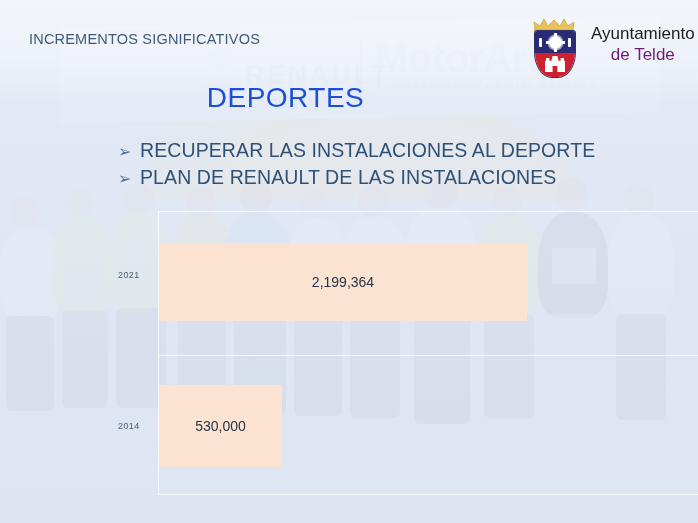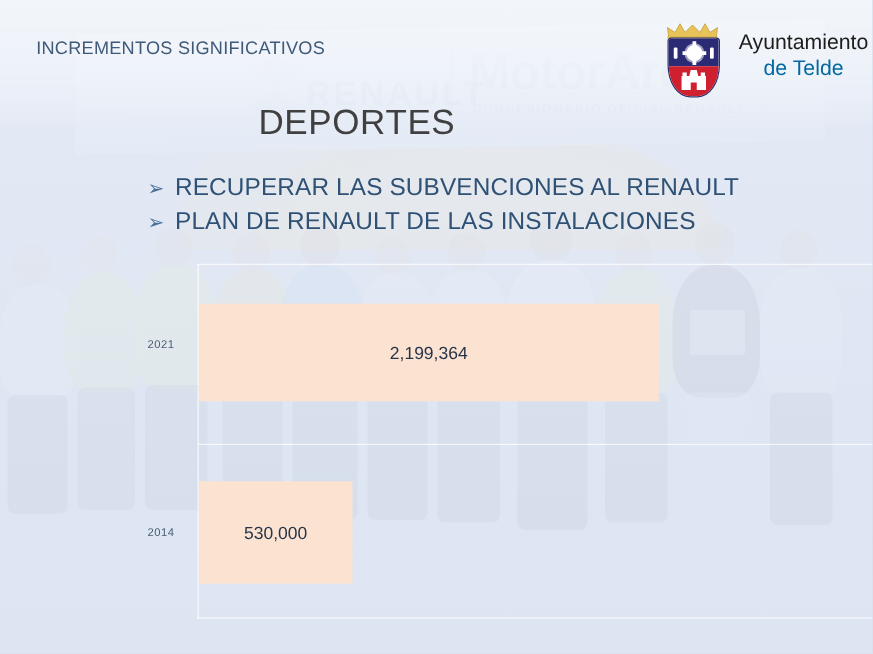--- a/index.html
+++ b/index.html
@@ -73,21 +73,21 @@
     position:absolute;left:0;top:0;width:698px;height:100px;
     background:linear-gradient(180deg,rgba(255,255,255,.55) 0%,rgba(255,255,255,.30) 65%,rgba(255,255,255,0) 100%);
     pointer-events:none;
   }
   .kicker{
     position:absolute;left:29px;top:31px;font-size:14.5px;letter-spacing:.2px;
     color:#3f5a78;
   }
   .slide-title{
     position:absolute;left:0;top:82px;width:571px;text-align:center;
-    font-size:28px;color:#404040;letter-spacing:.5px;
+    font-size:28px;color:#1d4ed8;letter-spacing:.5px;
   }
 
   
   .brand{position:absolute;left:525px;top:18px;width:165px;height:64px;text-align:center;}
   .shield-wrap{position:absolute;left:0;top:0;width:58px;height:62px;}
   .crown{
     position:absolute;left:8px;top:0px;width:42px;height:13px;
   }
   .shield{
     position:absolute;left:9px;top:12px;width:40px;height:46px;
@@ -107,21 +107,21 @@
   }
   .sun::after{transform:rotate(90deg);}
   .pip{position:absolute;width:3px;height:9px;background:#fff;border-radius:1px;top:16%;}
   .pip.l{left:4px;} .pip.r{right:4px;}
   .castle{
     position:absolute;left:50%;bottom:5px;margin-left:-10px;width:20px;height:16px;background:#fff;
     clip-path:polygon(0 100%,0 30%,5% 30%,5% 12%,22% 12%,22% 30%,32% 30%,38% 0,62% 0,68% 30%,78% 30%,78% 12%,95% 12%,95% 30%,100% 30%,100% 100%,62% 100%,62% 62%,38% 62%,38% 100%);
   }
   .wordmark{position:absolute;left:66px;top:6px;line-height:1.22;}
   .wordmark .l1{font-size:17px;color:#1d1d1b;}
-  .wordmark .l2{font-size:17px;color:#0369a1;}
+  .wordmark .l2{font-size:17px;color:#701a75;}
 
   
   .bullets{position:absolute;left:118px;top:139px;}
   .bullet{display:flex;align-items:baseline;margin-bottom:4px;}
   .bullet .arrow{
     width:22px;font-size:16px;color:#4a6f96;line-height:1;
   }
   .bullet .btxt{font-size:19.5px;color:#2f5176;letter-spacing:.1px;}
 
   
@@ -231,21 +231,21 @@
     </div>
     <div class="wordmark">
       <div class="l1">Ayuntamiento</div>
       <div class="l2">de Telde</div>
     </div>
   </div>
 
   <div class="bullets">
     <div class="bullet">
       <span class="arrow">➢</span>
-      <span class="btxt">RECUPERAR LAS SUBVENCIONES AL RENAULT</span>
+      <span class="btxt">RECUPERAR LAS INSTALACIONES AL DEPORTE</span>
     </div>
     <div class="bullet">
       <span class="arrow">➢</span>
       <span class="btxt">PLAN DE RENAULT DE LAS INSTALACIONES</span>
     </div>
   </div>
 
   <div class="chart">
 
     <div class="catlabel" style="left:18px;top:70px;">2021</div>

